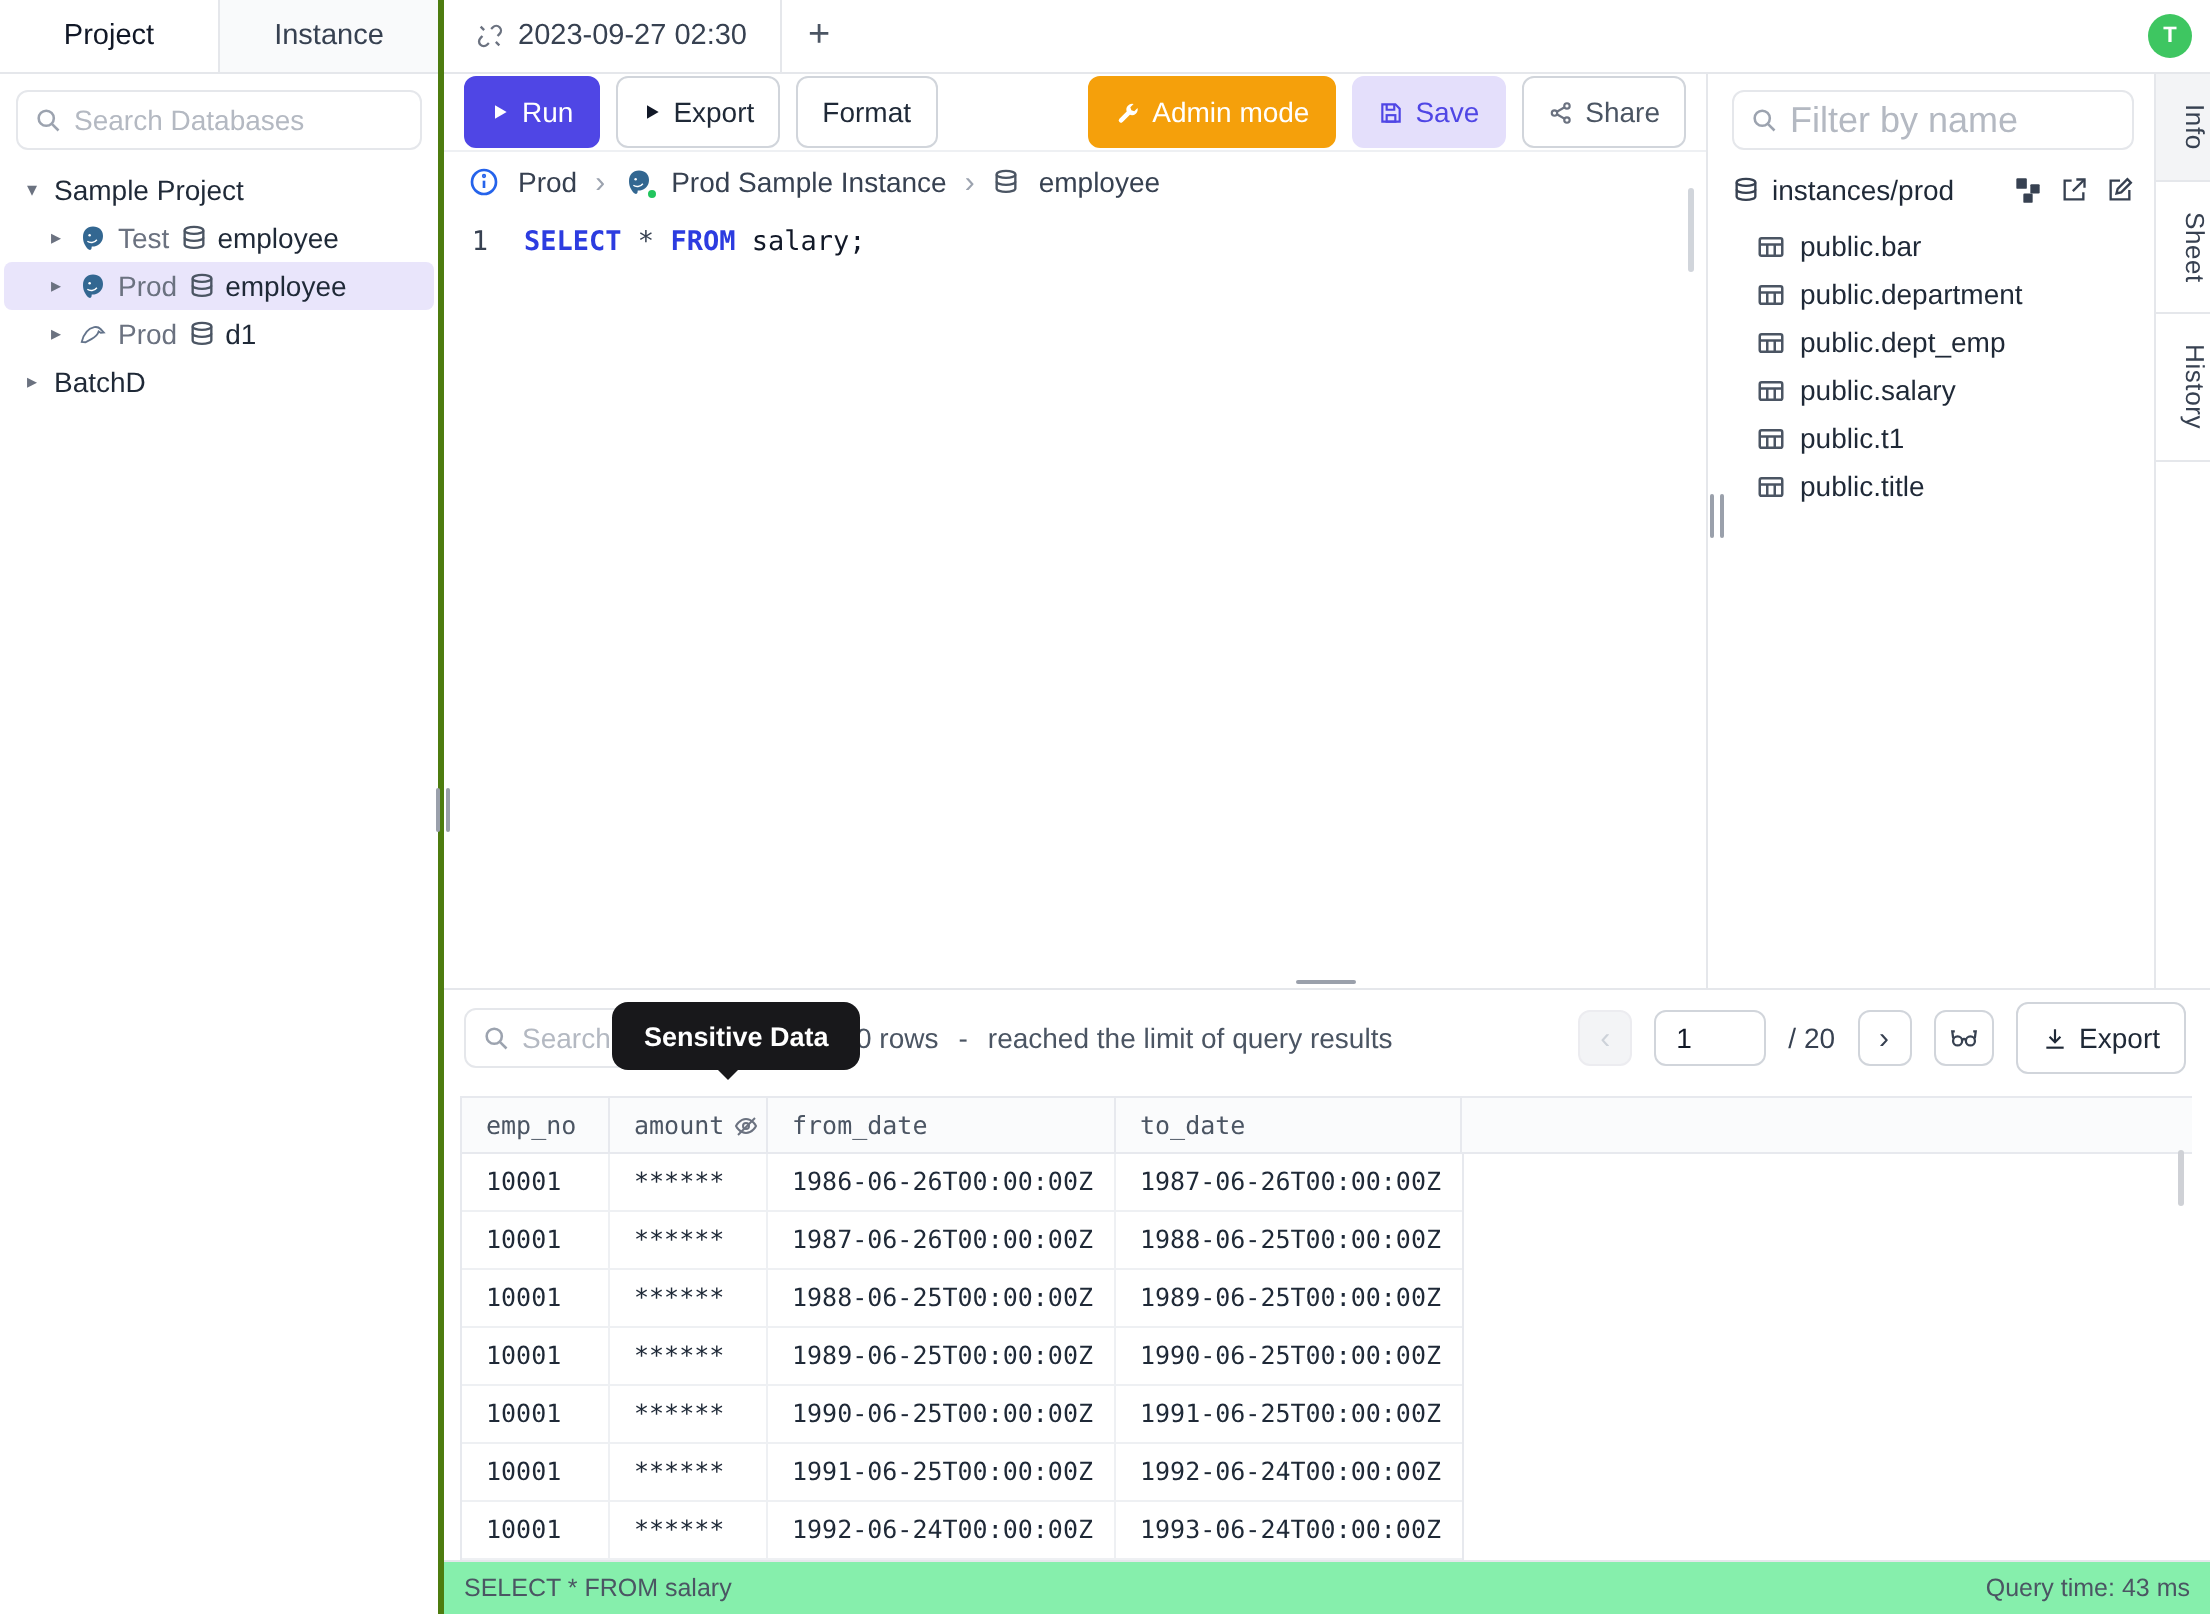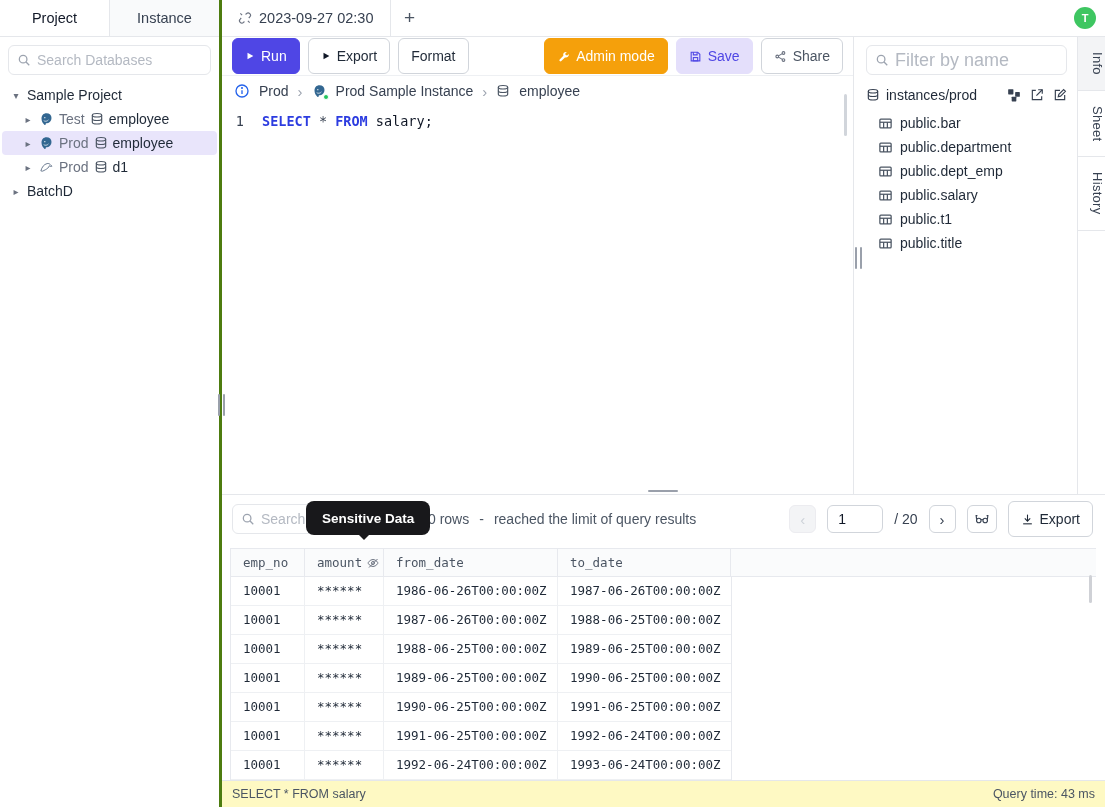--- a/index.html
+++ b/index.html
@@ -100,21 +100,21 @@
   .g-hcell { height:27px; line-height:26px; padding-left:12px; border-right:1px solid #e7e9ee; display:flex; align-items:center; gap:5px; }
   .g-hcell.fill { flex:1; border-right:none; }
   .g-body { width:502px; border-left:1px solid #e7e9ee; border-right:1px solid #e7e9ee; }
   .g-row { display:flex; border-bottom:1px solid #eef0f3; cursor:default; }
   .g-cell { height:28px; line-height:27px; padding-left:12px; border-right:1px solid #eef0f3; color:#1f2937; overflow:hidden; }
   .g-cell:last-child { border-right:none; }
   .w0 { width:74px; } .w1 { width:79px; } .w2 { width:174px; } .w3 { width:173px; }
   .bw3 { width:173px; }
   .eye-off { color:#6b7280; }
 
-  .status-bar { position:absolute; left:0; right:0; bottom:0; height:27px; border-top:1px solid #e5e7eb; display:flex; align-items:center; justify-content:space-between; padding:0 10px; font-size:12.5px; color:#4b5563; background:#fef9c3; }
+  .status-bar { position:absolute; left:0; right:0; bottom:0; height:27px; border-top:1px solid #e5e7eb; display:flex; align-items:center; justify-content:space-between; padding:0 10px; font-size:12.5px; color:#4b5563; background:#86efac; }
 </style>
 </head>
 <body>
 
 <div class="app">
 
   <div class="sidebar">
     <div class="sb-tabs">
       <div class="sb-tab active">Project</div>
       <div class="sb-tab">Instance</div>

